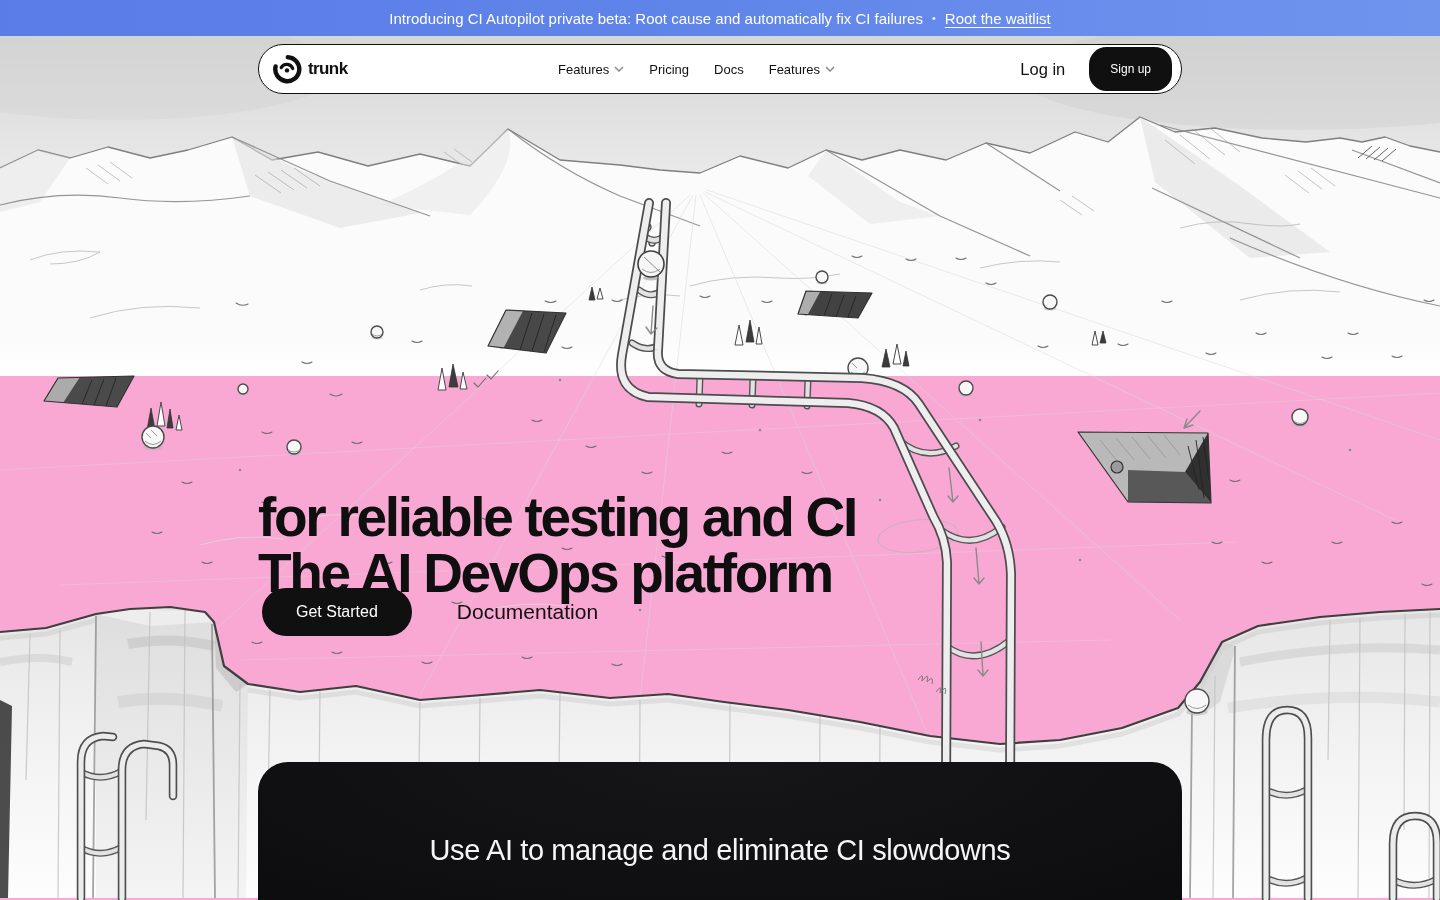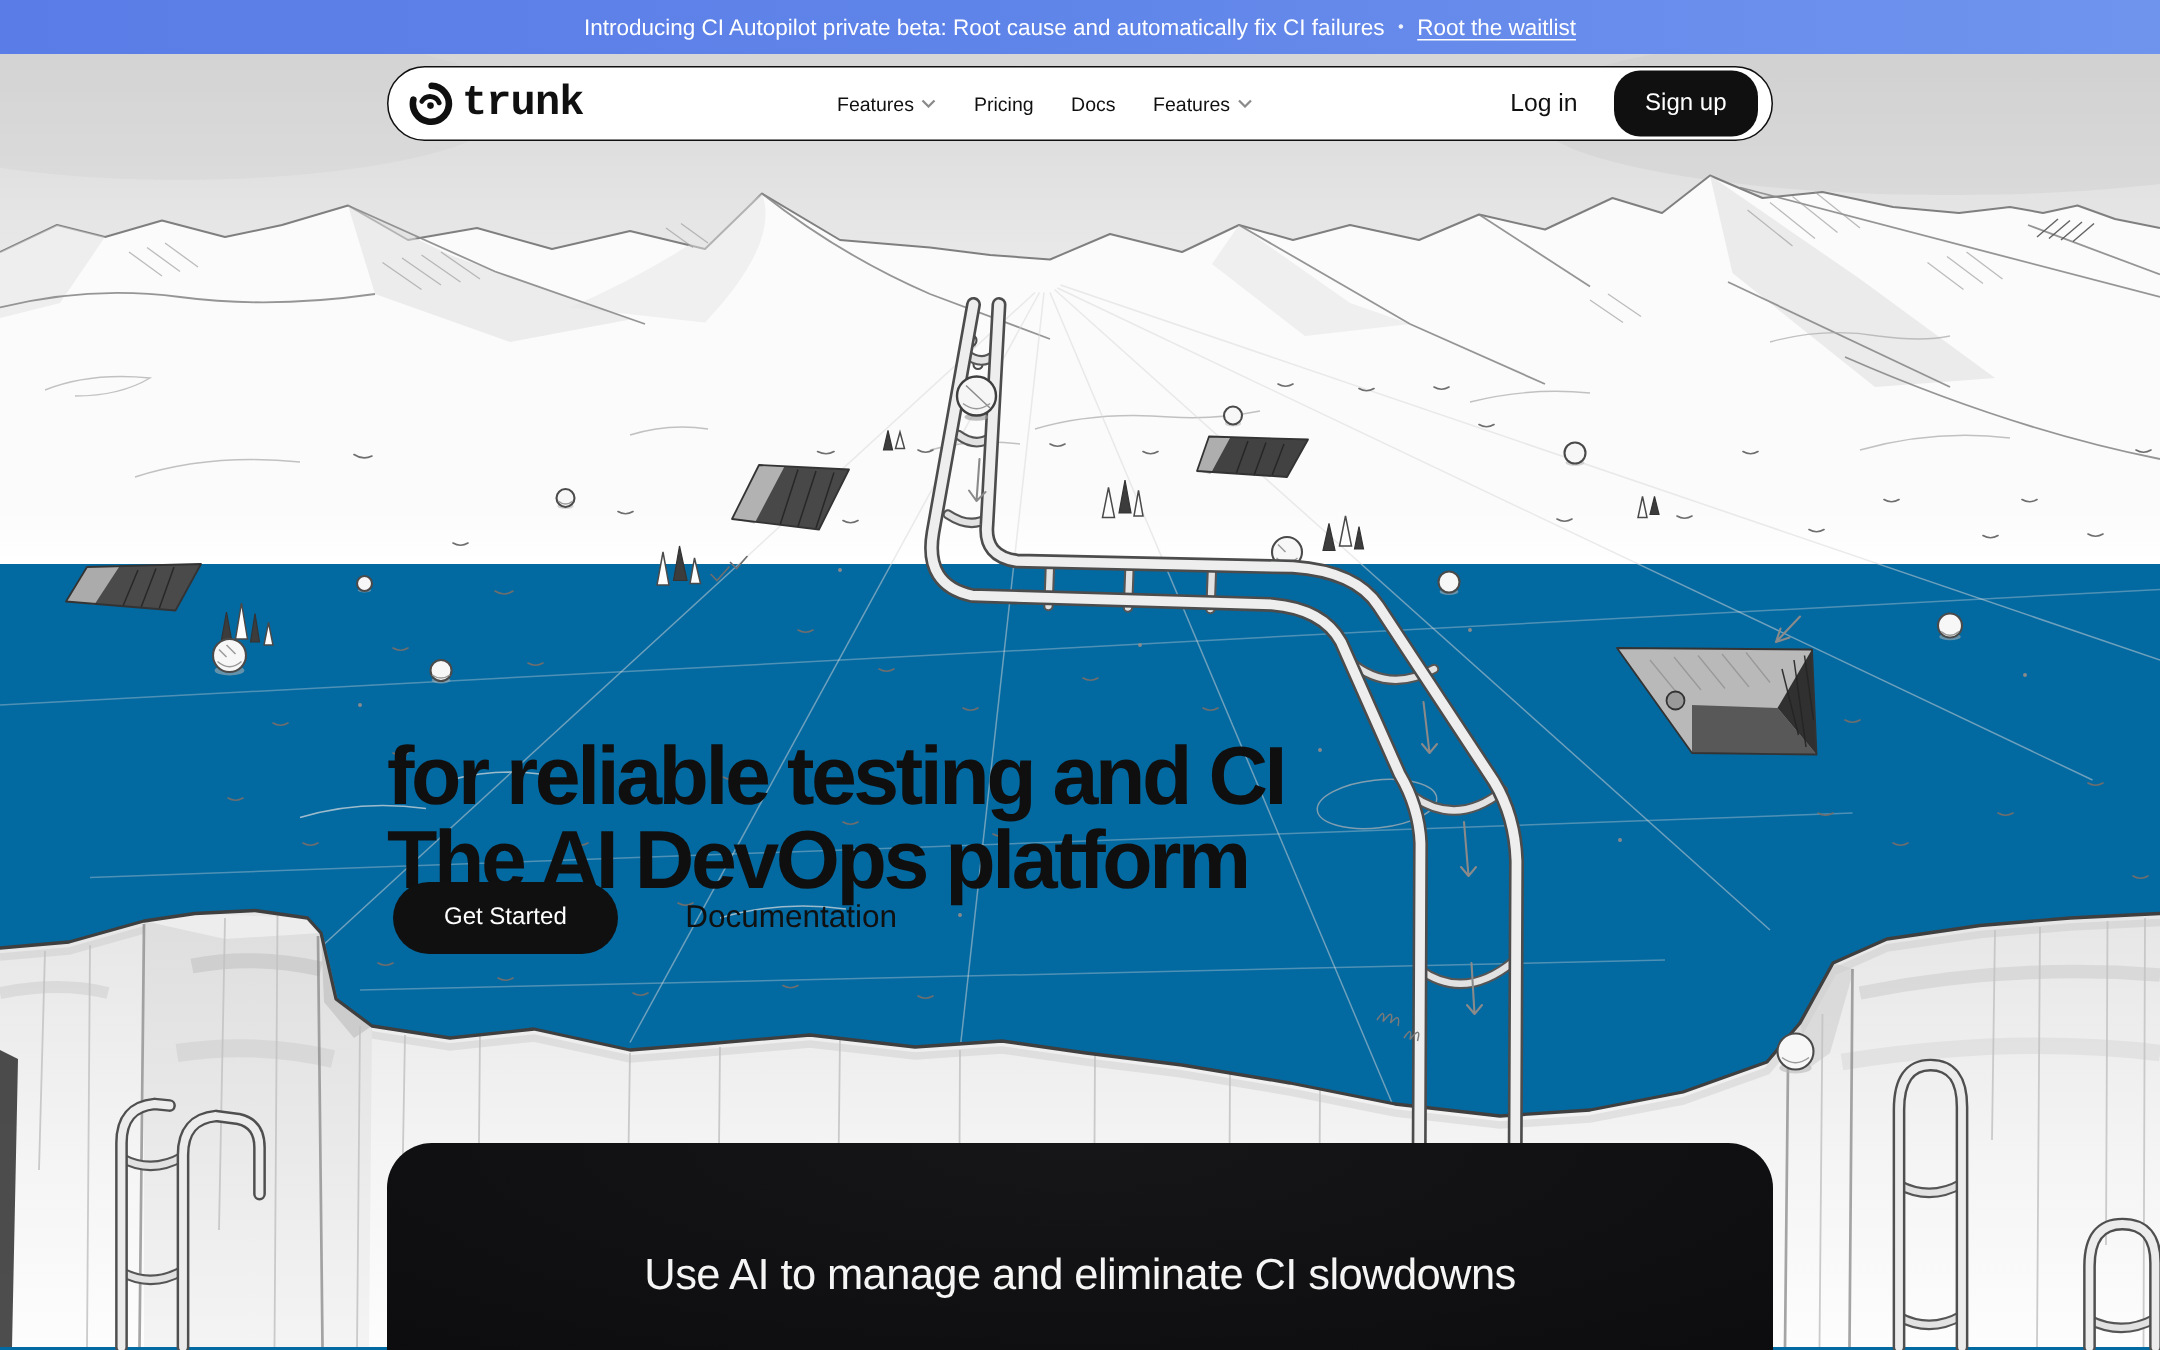--- a/index.html
+++ b/index.html
@@ -1,39 +1,39 @@
 <!DOCTYPE html>
 <html><head>
 <meta charset="utf-8">
 <style>
   html,body{margin:0;padding:0;background:#fff;}
-  .stage{position:relative;width:1440px;height:900px;overflow:hidden;background:#0369a1;
+  .stage{position:relative;width:1440px;height:900px;overflow:hidden;background:#f9a8d4;
          font-family:"Liberation Sans",sans-serif;-webkit-font-smoothing:antialiased;}
 
   
   .banner{position:absolute;top:0;left:0;width:1440px;height:36px;z-index:40;
           background:linear-gradient(90deg,#5a7ce6 0%,#5f84e9 45%,#6f94ee 100%);
           display:flex;align-items:center;justify-content:center;gap:9px;
           color:#fff;font-size:15px;}
   .banner .dot{font-size:11px;opacity:.9;}
   .banner a{color:#fff;text-decoration:underline;text-underline-offset:3px;cursor:pointer;}
 
   
   .navwrap{position:absolute;top:44px;left:258px;width:924px;height:50px;z-index:40;}
   .navbar{box-sizing:border-box;position:relative;width:100%;height:100%;background:#fff;
           border:1.5px solid #101010;border-radius:26px;}
   .brand{position:absolute;left:13px;top:0;height:100%;display:flex;align-items:center;gap:6px;
          cursor:pointer;}
-  .brand-text{font-size:28px;font-weight:700;color:#101010;letter-spacing:-.6px;font-family:Liberation Mono, monospace;}
+  .brand-text{font-size:17px;font-weight:700;color:#101010;letter-spacing:-.6px;}
   .nav-center{position:absolute;left:299px;top:0;height:100%;display:flex;align-items:center;gap:25px;}
   .nav-item{display:flex;align-items:center;gap:5px;font-size:13px;font-weight:500;color:#101010;cursor:pointer;}
   .nav-right{position:absolute;right:9px;top:0;height:100%;display:flex;align-items:center;gap:24px;}
   .login{font-size:16.5px;font-weight:400;color:#101010;cursor:pointer;}
   .signup{background:#101010;color:#fff;border-radius:17.5px;height:20px;display:flex;align-items:center;
-          padding:12px 21px;font-size:16px;font-weight:500;cursor:pointer;}
+          padding:12px 21px;font-size:12px;font-weight:500;cursor:pointer;}
 
   
   .hero-title{position:absolute;left:258px;top:452px;z-index:20;color:#0f0f0f;
               font-size:55px;line-height:56px;font-weight:700;letter-spacing:-2.3px;}
   .cta-row{position:absolute;left:262px;top:588px;z-index:20;display:flex;align-items:center;gap:45px;}
   .btn-primary{background:#101010;color:#fff;height:48px;border-radius:26px;display:flex;align-items:center;
                padding:0 34px;font-size:16px;font-weight:500;cursor:pointer;}
   .btn-secondary{color:#101010;font-size:21px;font-weight:500;cursor:pointer;}
 
   

